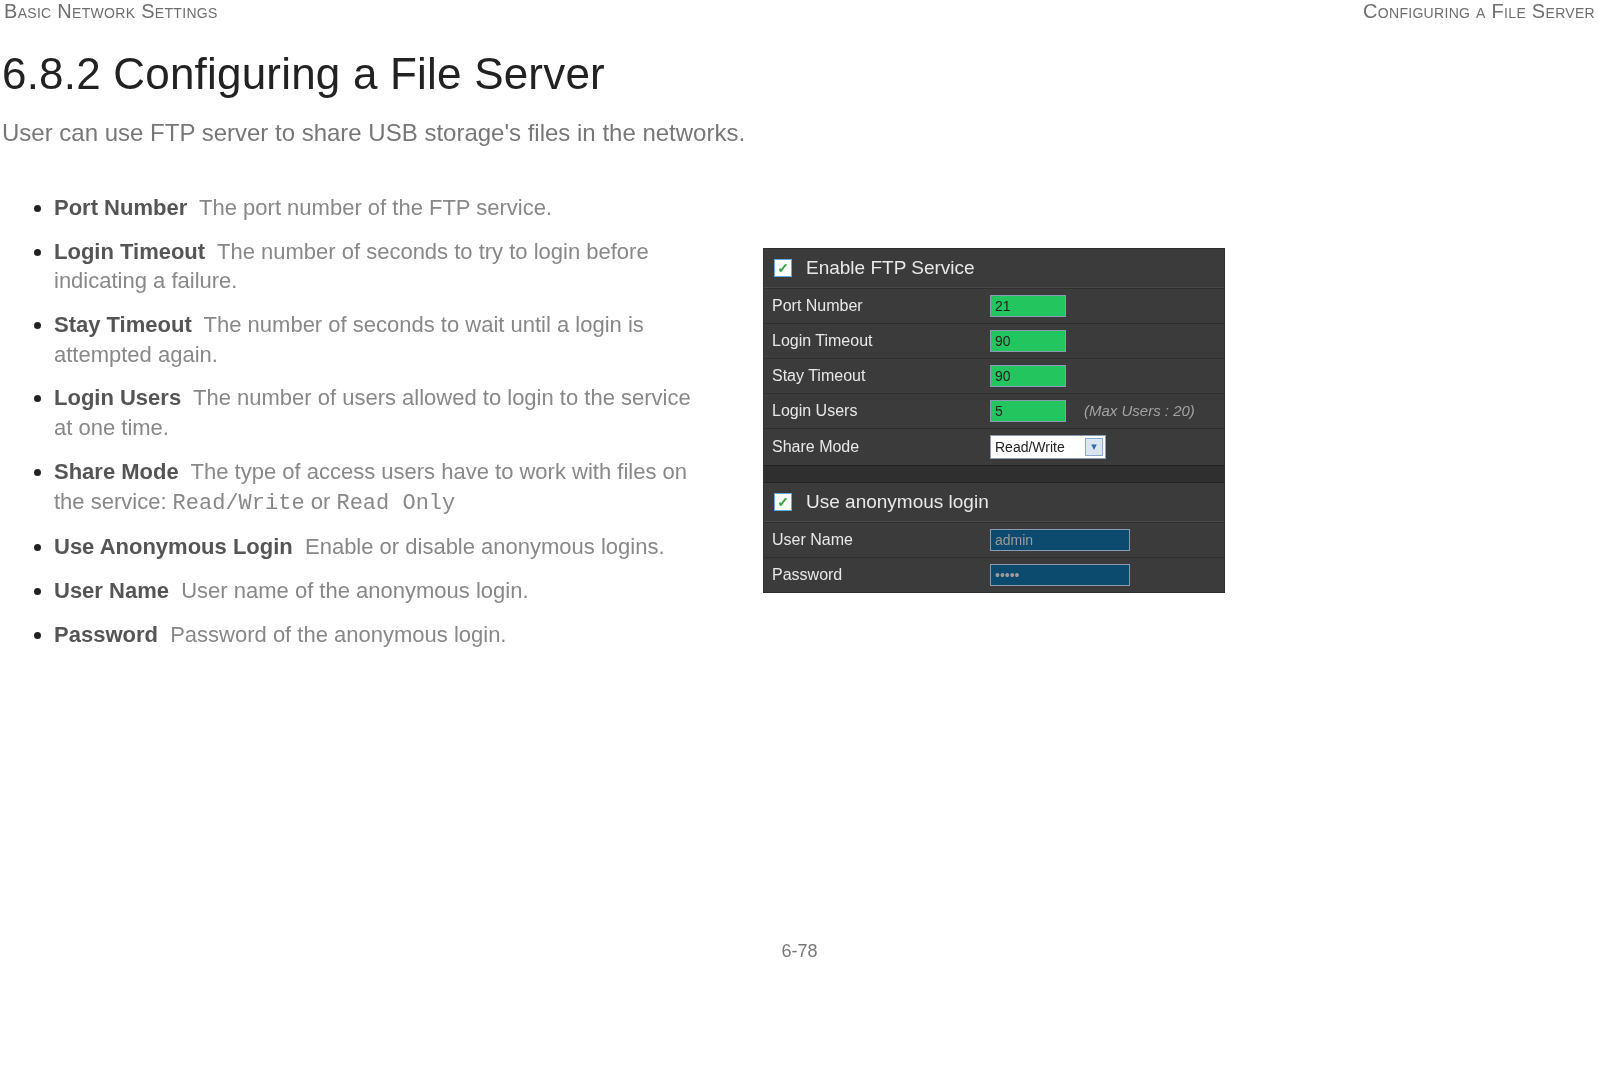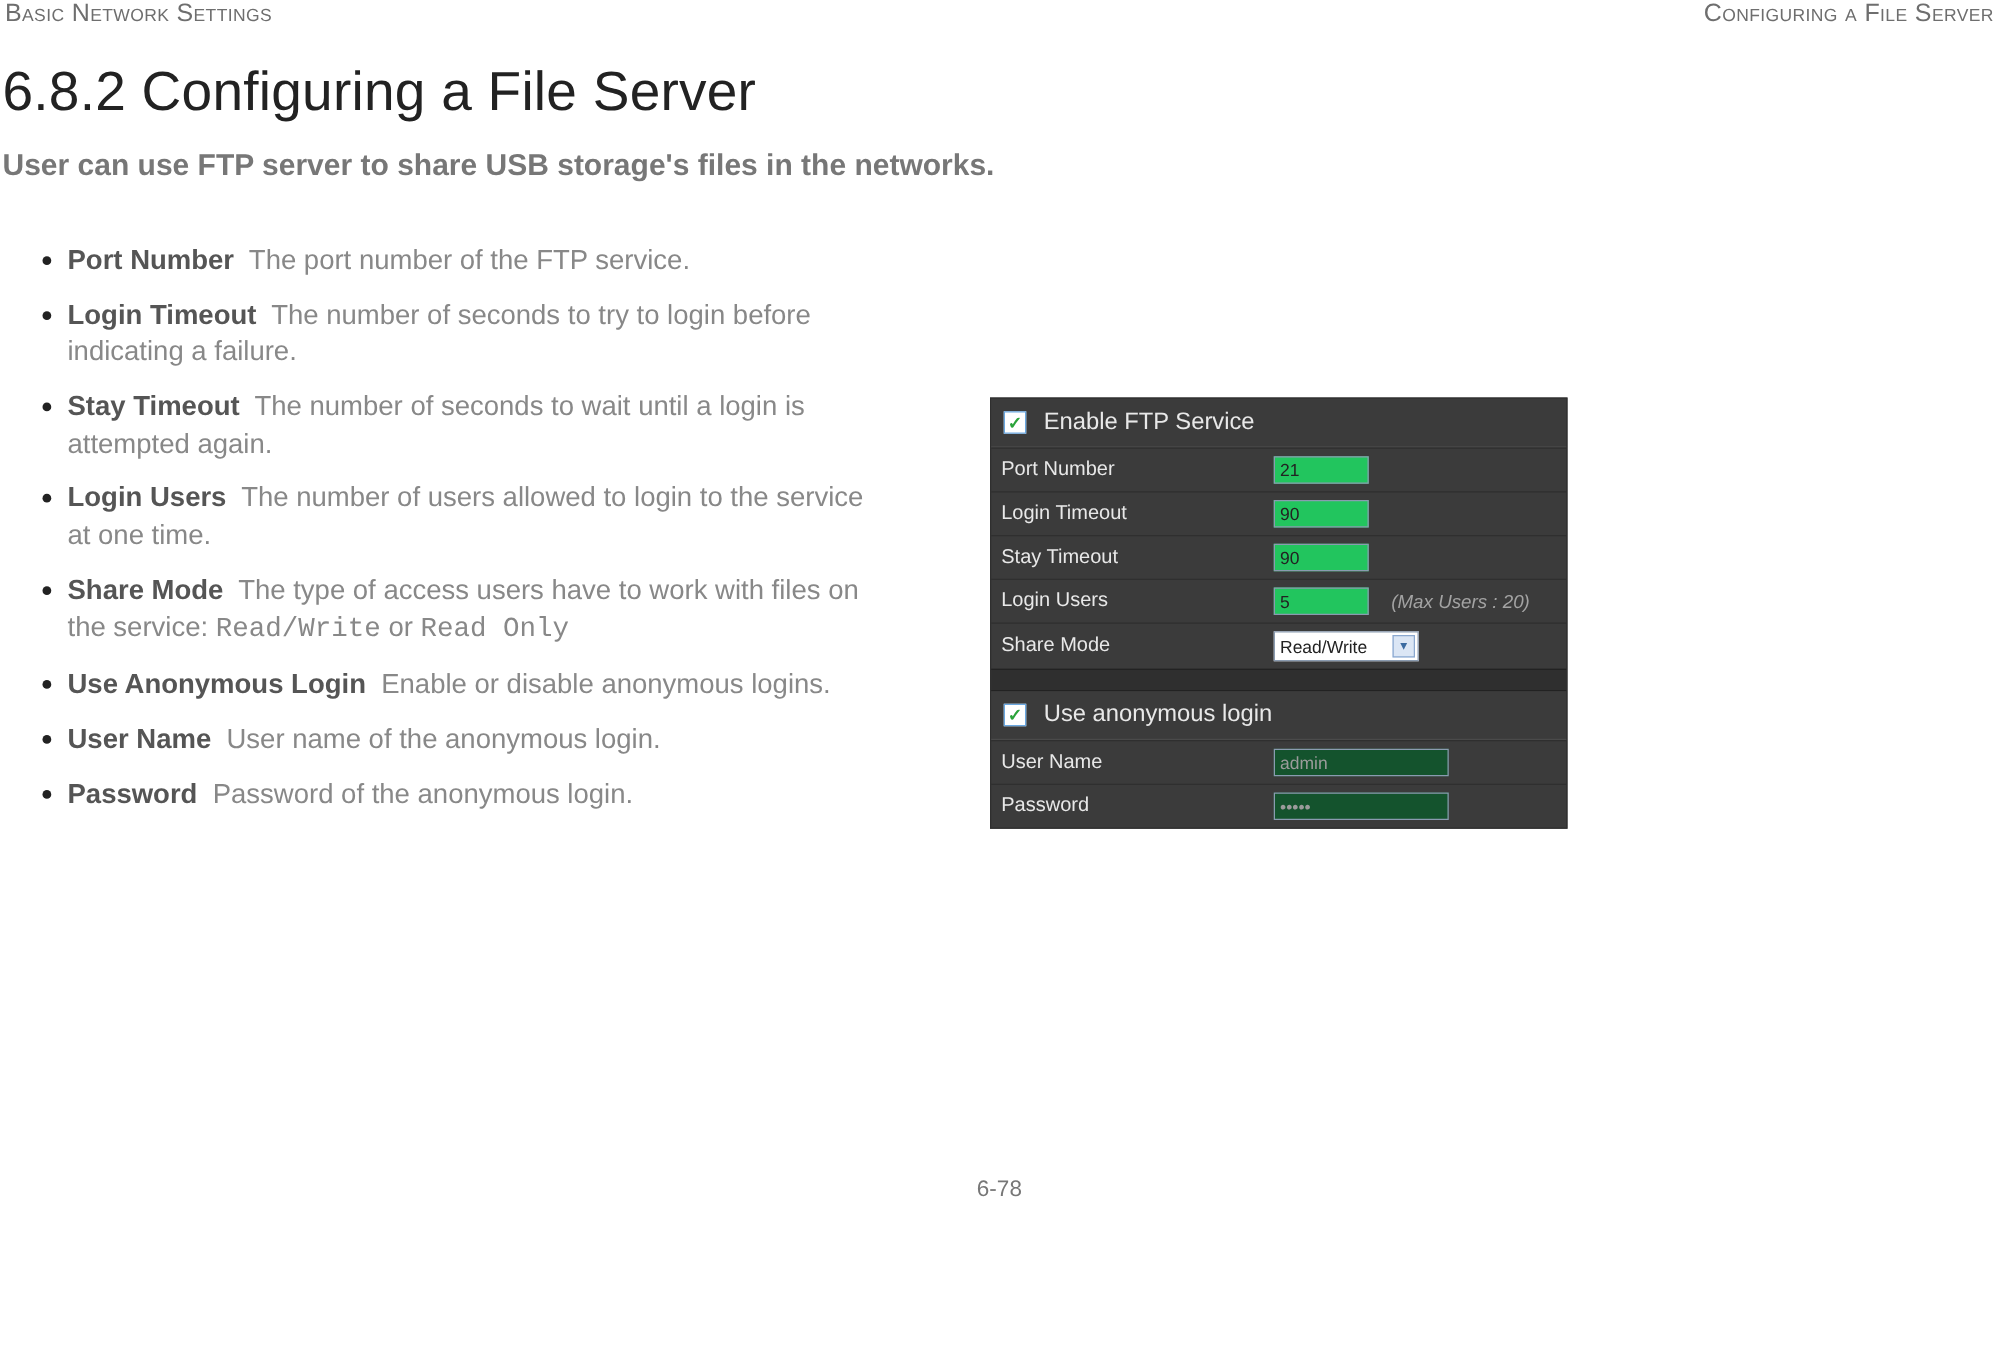--- a/index.html
+++ b/index.html
@@ -30,26 +30,25 @@
     font-weight: normal;
     font-size: 44px;
     color: #222;
     margin: 26px 0 18px 2px;
     letter-spacing: 0.2px;
   }
   .intro {
     color: #777;
     font-size: 24px;
     margin: 20px 0 30px 2px;
-    font-weight: bold;
   }
   .content {
     display: flex;
-    gap: 98px;
-    align-items: flex-end;
+    gap: 69px;
+    align-items: center;
     padding: 0 4px;
   }
   .list {
     width: 640px;
     margin: 10px 0 0 10px;
     padding: 0 0 0 40px;
     color: #777;
     font-size: 22px;
     line-height: 1.35;
   }
@@ -117,21 +116,21 @@
     height: 20px;
     background: #22c55e;
     color: #222;
     font-size: 14px;
     line-height: 20px;
     padding: 0 4px;
     border: 1px solid #8a9bb0;
   }
   .panel .row .field.wide { width: 130px; }
   .panel .row .field.disabled {
-    background: #14532d;
+    background: #0c4a6e;
     color: #9b9b9b;
   }
   .panel .row .note {
     margin-left: 10px;
     color: #a3a3a3;
     font-size: 15px;
     font-style: italic;
   }
   .panel .row .select {
     display: inline-flex;

